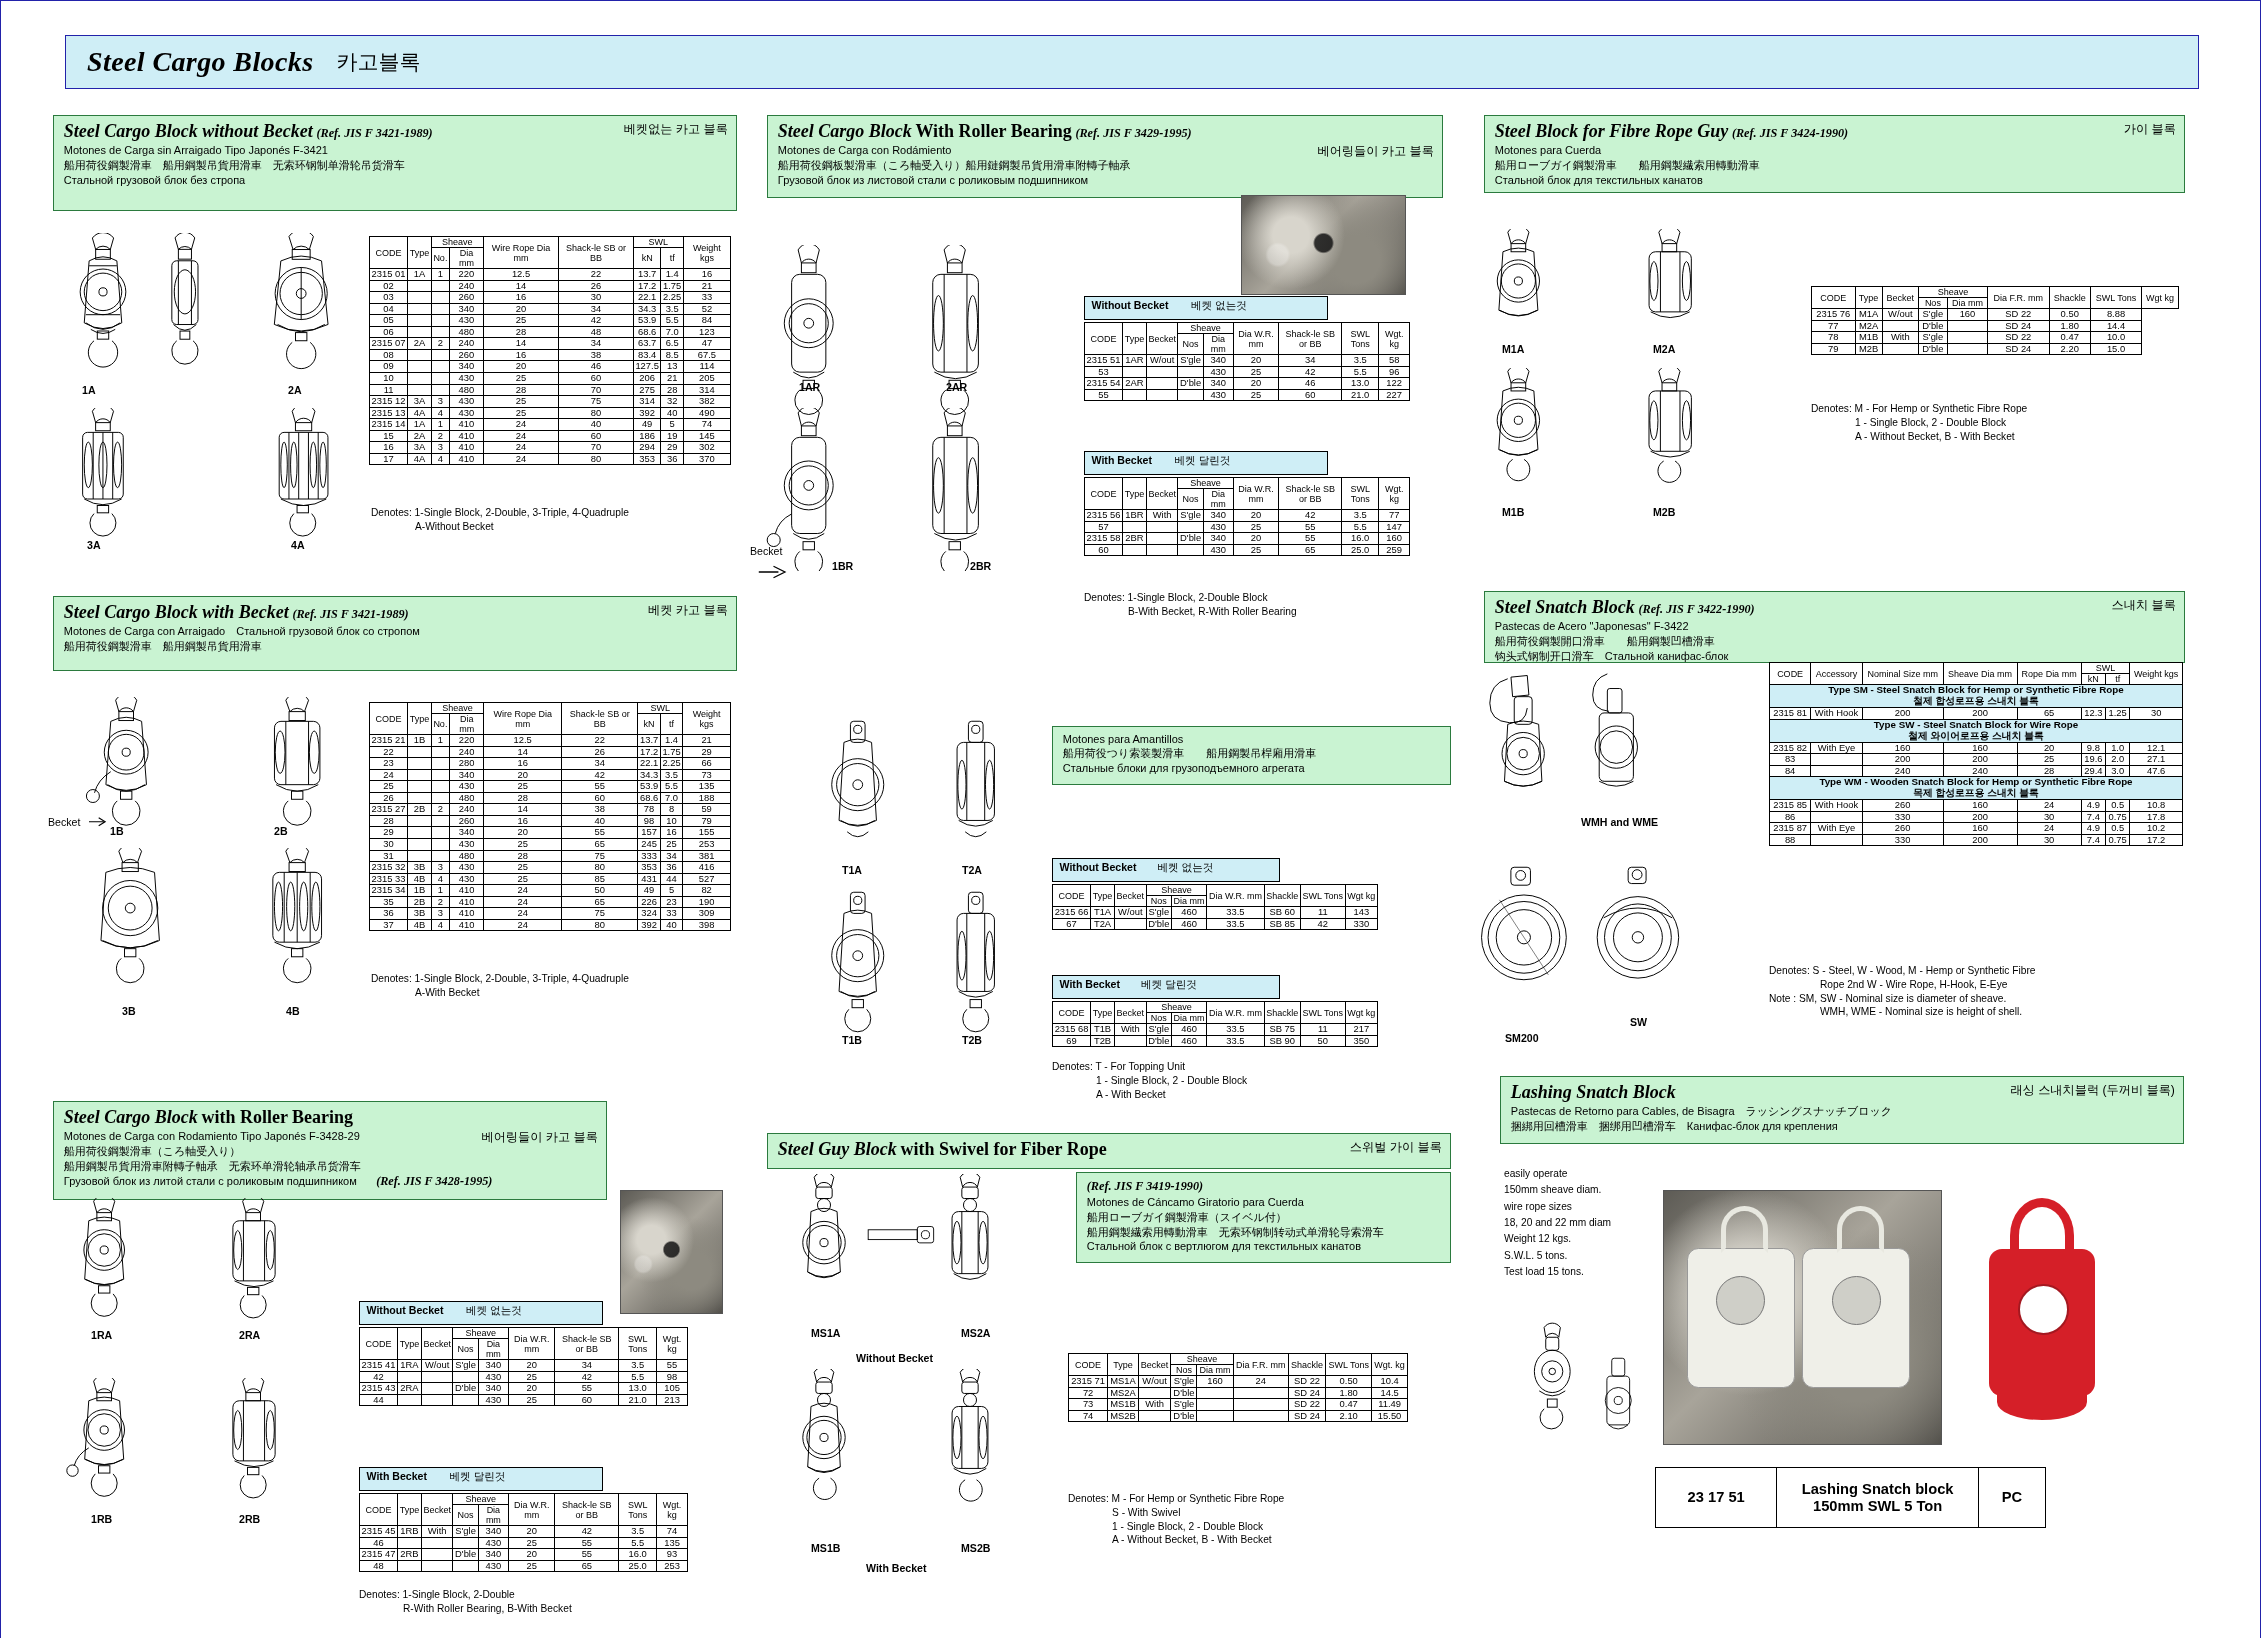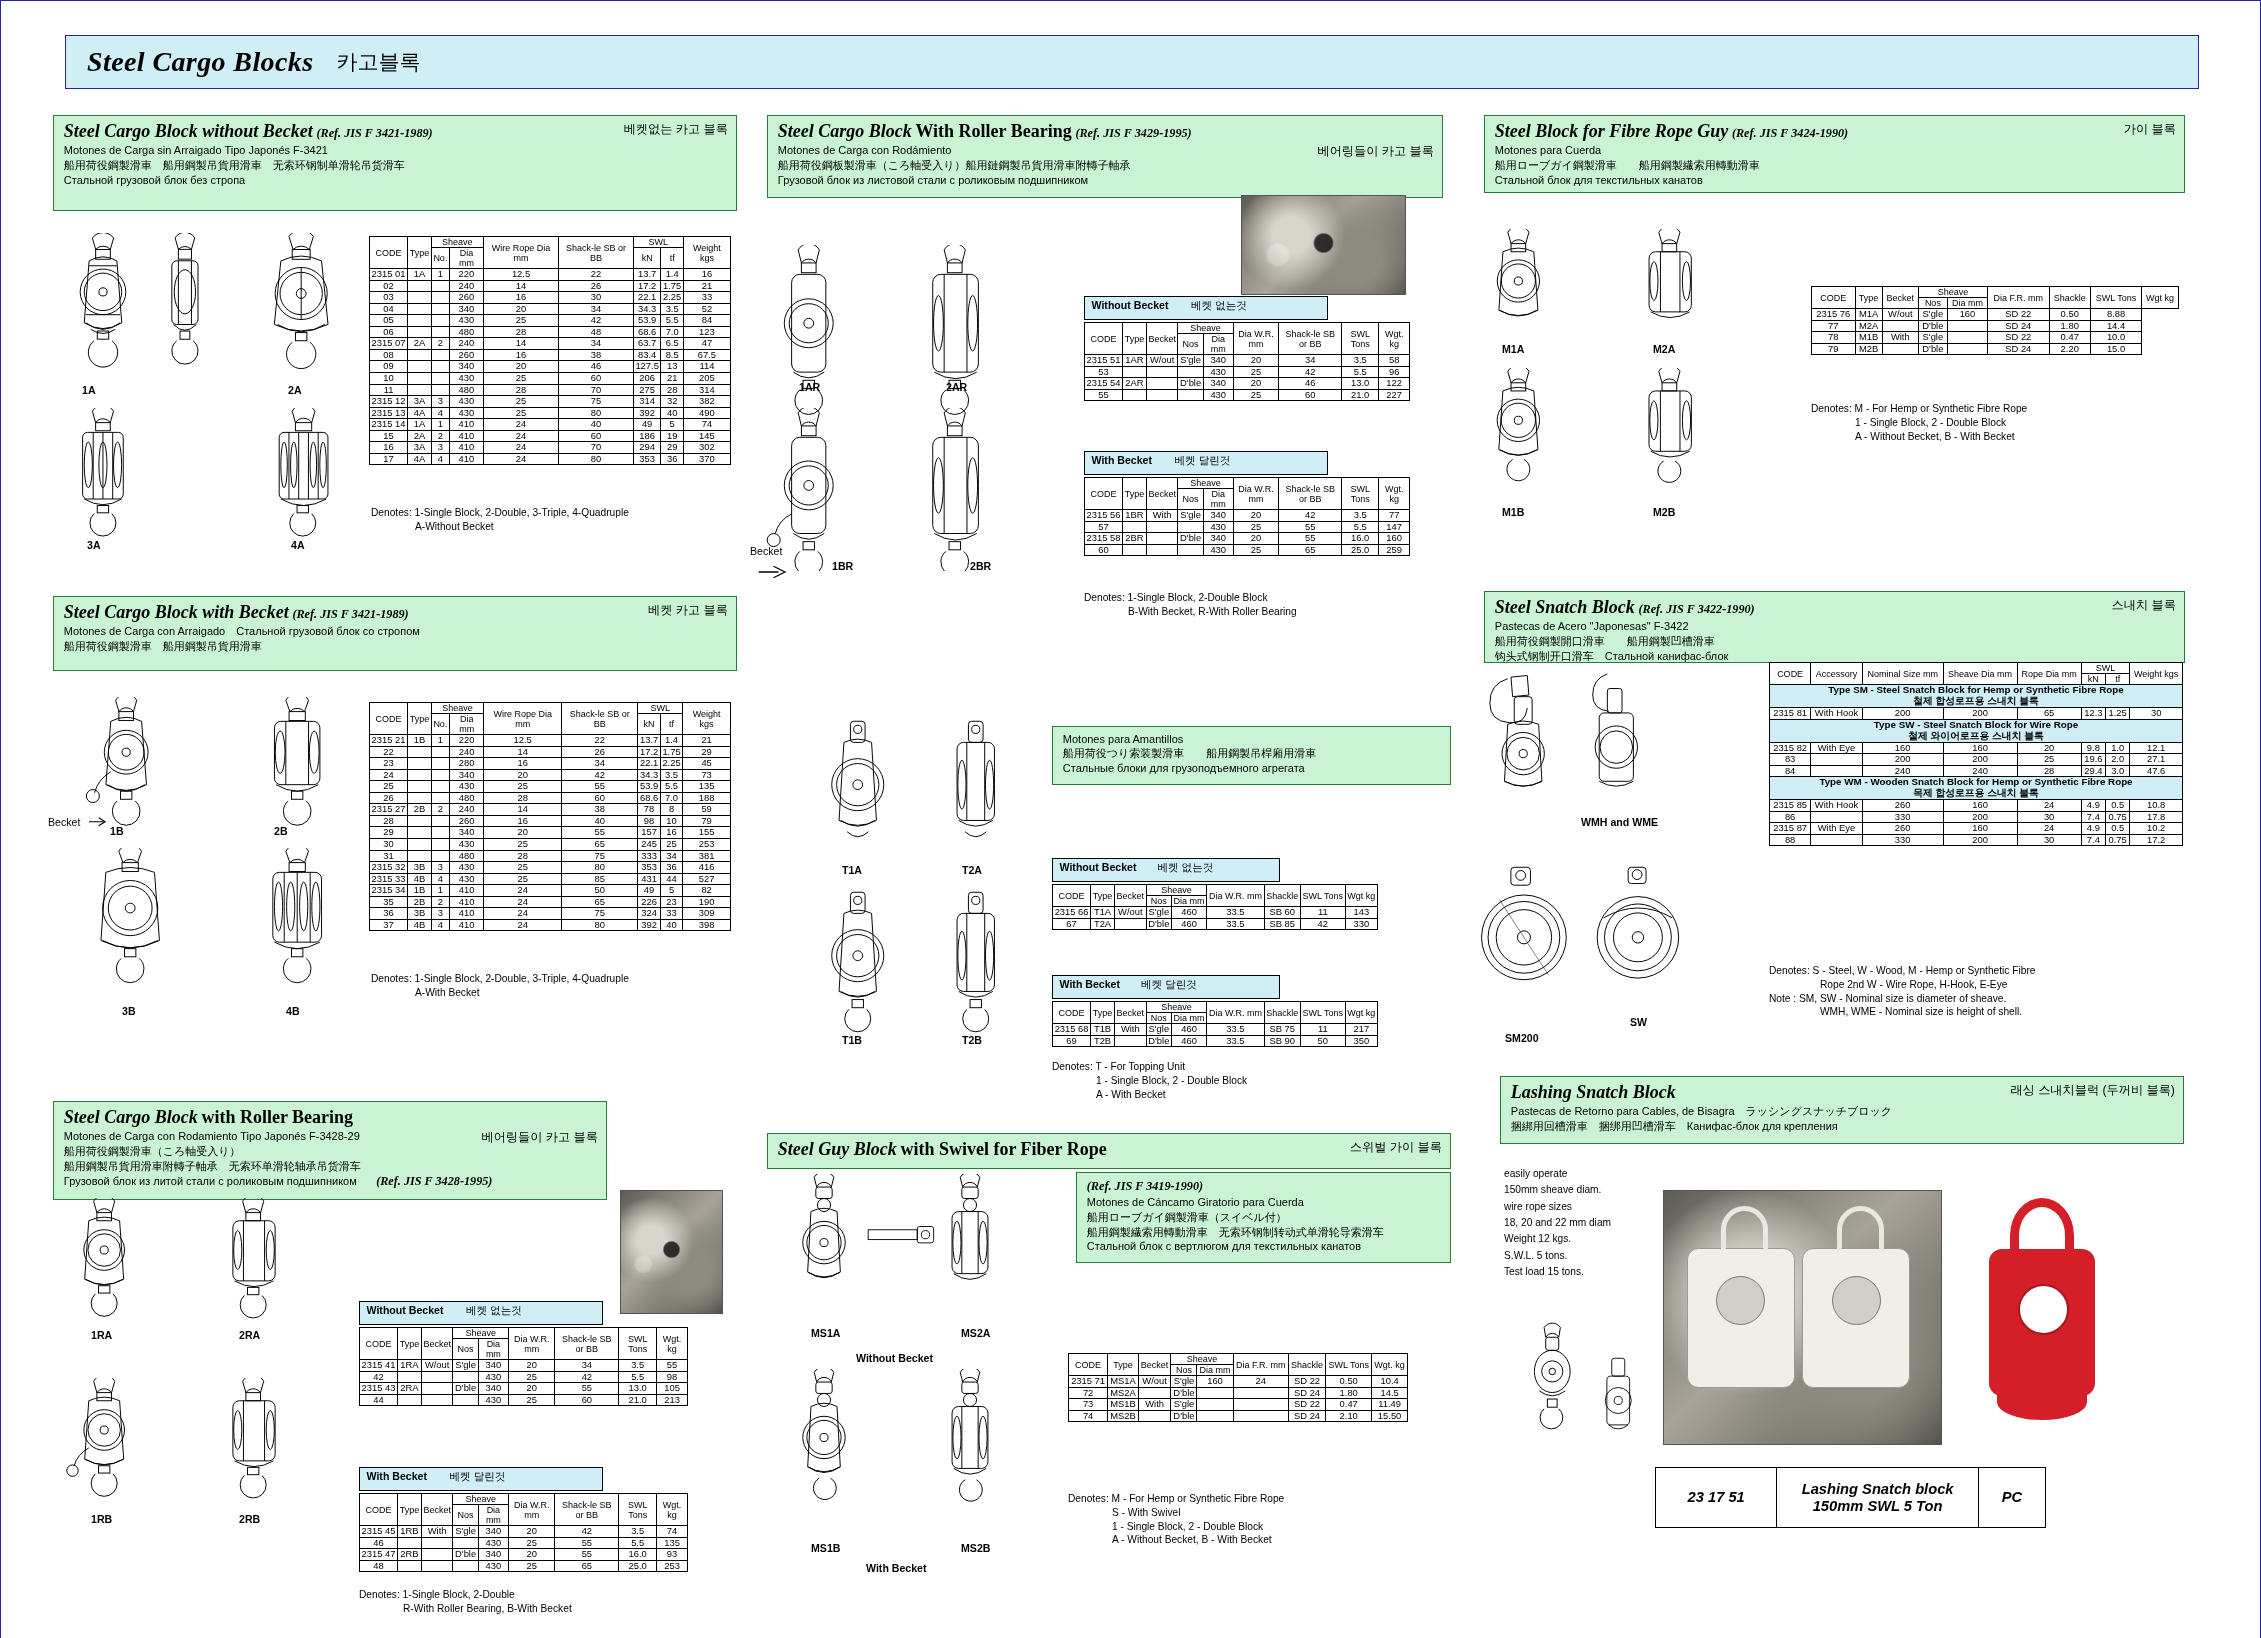--- a/index.html
+++ b/index.html
@@ -512,21 +512,21 @@
         </tr>
         <tr>
           <td class="code">23</td>
           <td></td>
           <td></td>
           <td>280</td>
           <td>16</td>
           <td>34</td>
           <td>22.1</td>
           <td>2.25</td>
-          <td>45</td>
+          <td>66</td>
         </tr>
         <tr>
           <td class="code">24</td>
           <td></td>
           <td></td>
           <td>340</td>
           <td>20</td>
           <td>42</td>
           <td>34.3</td>
           <td>3.5</td>
@@ -1882,21 +1882,21 @@
 
   <div class="photo" style="left:1952px;top:1189px;width:220px;height:253px;background:#fff;border:none;">
     <div style="position:absolute;left:57px;top:8.1px;width:46px;height:57px;border:9.8px solid #d51f28;border-radius:50% 50% 0 0;border-bottom-color:transparent;"></div>
     <div style="position:absolute;left:36px;top:59px;width:106px;height:147px;border-radius:13px;background:#d51f28;"></div>
     <div style="position:absolute;left:65px;top:94px;width:47px;height:47px;border-radius:50%;background:#ffffff;border:2.4px solid #a41820;"></div>
     <div style="position:absolute;left:44px;top:194px;width:90px;height:36px;border-radius:0 0 50% 50%;background:#d51f28;"></div>
   </div>
 
   <table class="dt" style="left:1654px;top:1466px;width:391px;font-size:14.7px;">
     <tbody>
-      <tr style="height:60px;font-style:italic;">
+      <tr style="height:60px;">
         <td style="width:122px;font-weight:bold;">23 17 51</td>
         <td style="width:204px;font-weight:bold;">
           <div>Lashing Snatch block</div>
           <div>150mm SWL 5 Ton</div>
         </td>
         <td style="width:65px;font-weight:bold;">PC</td>
       </tr>
     </tbody>
   </table>
 

